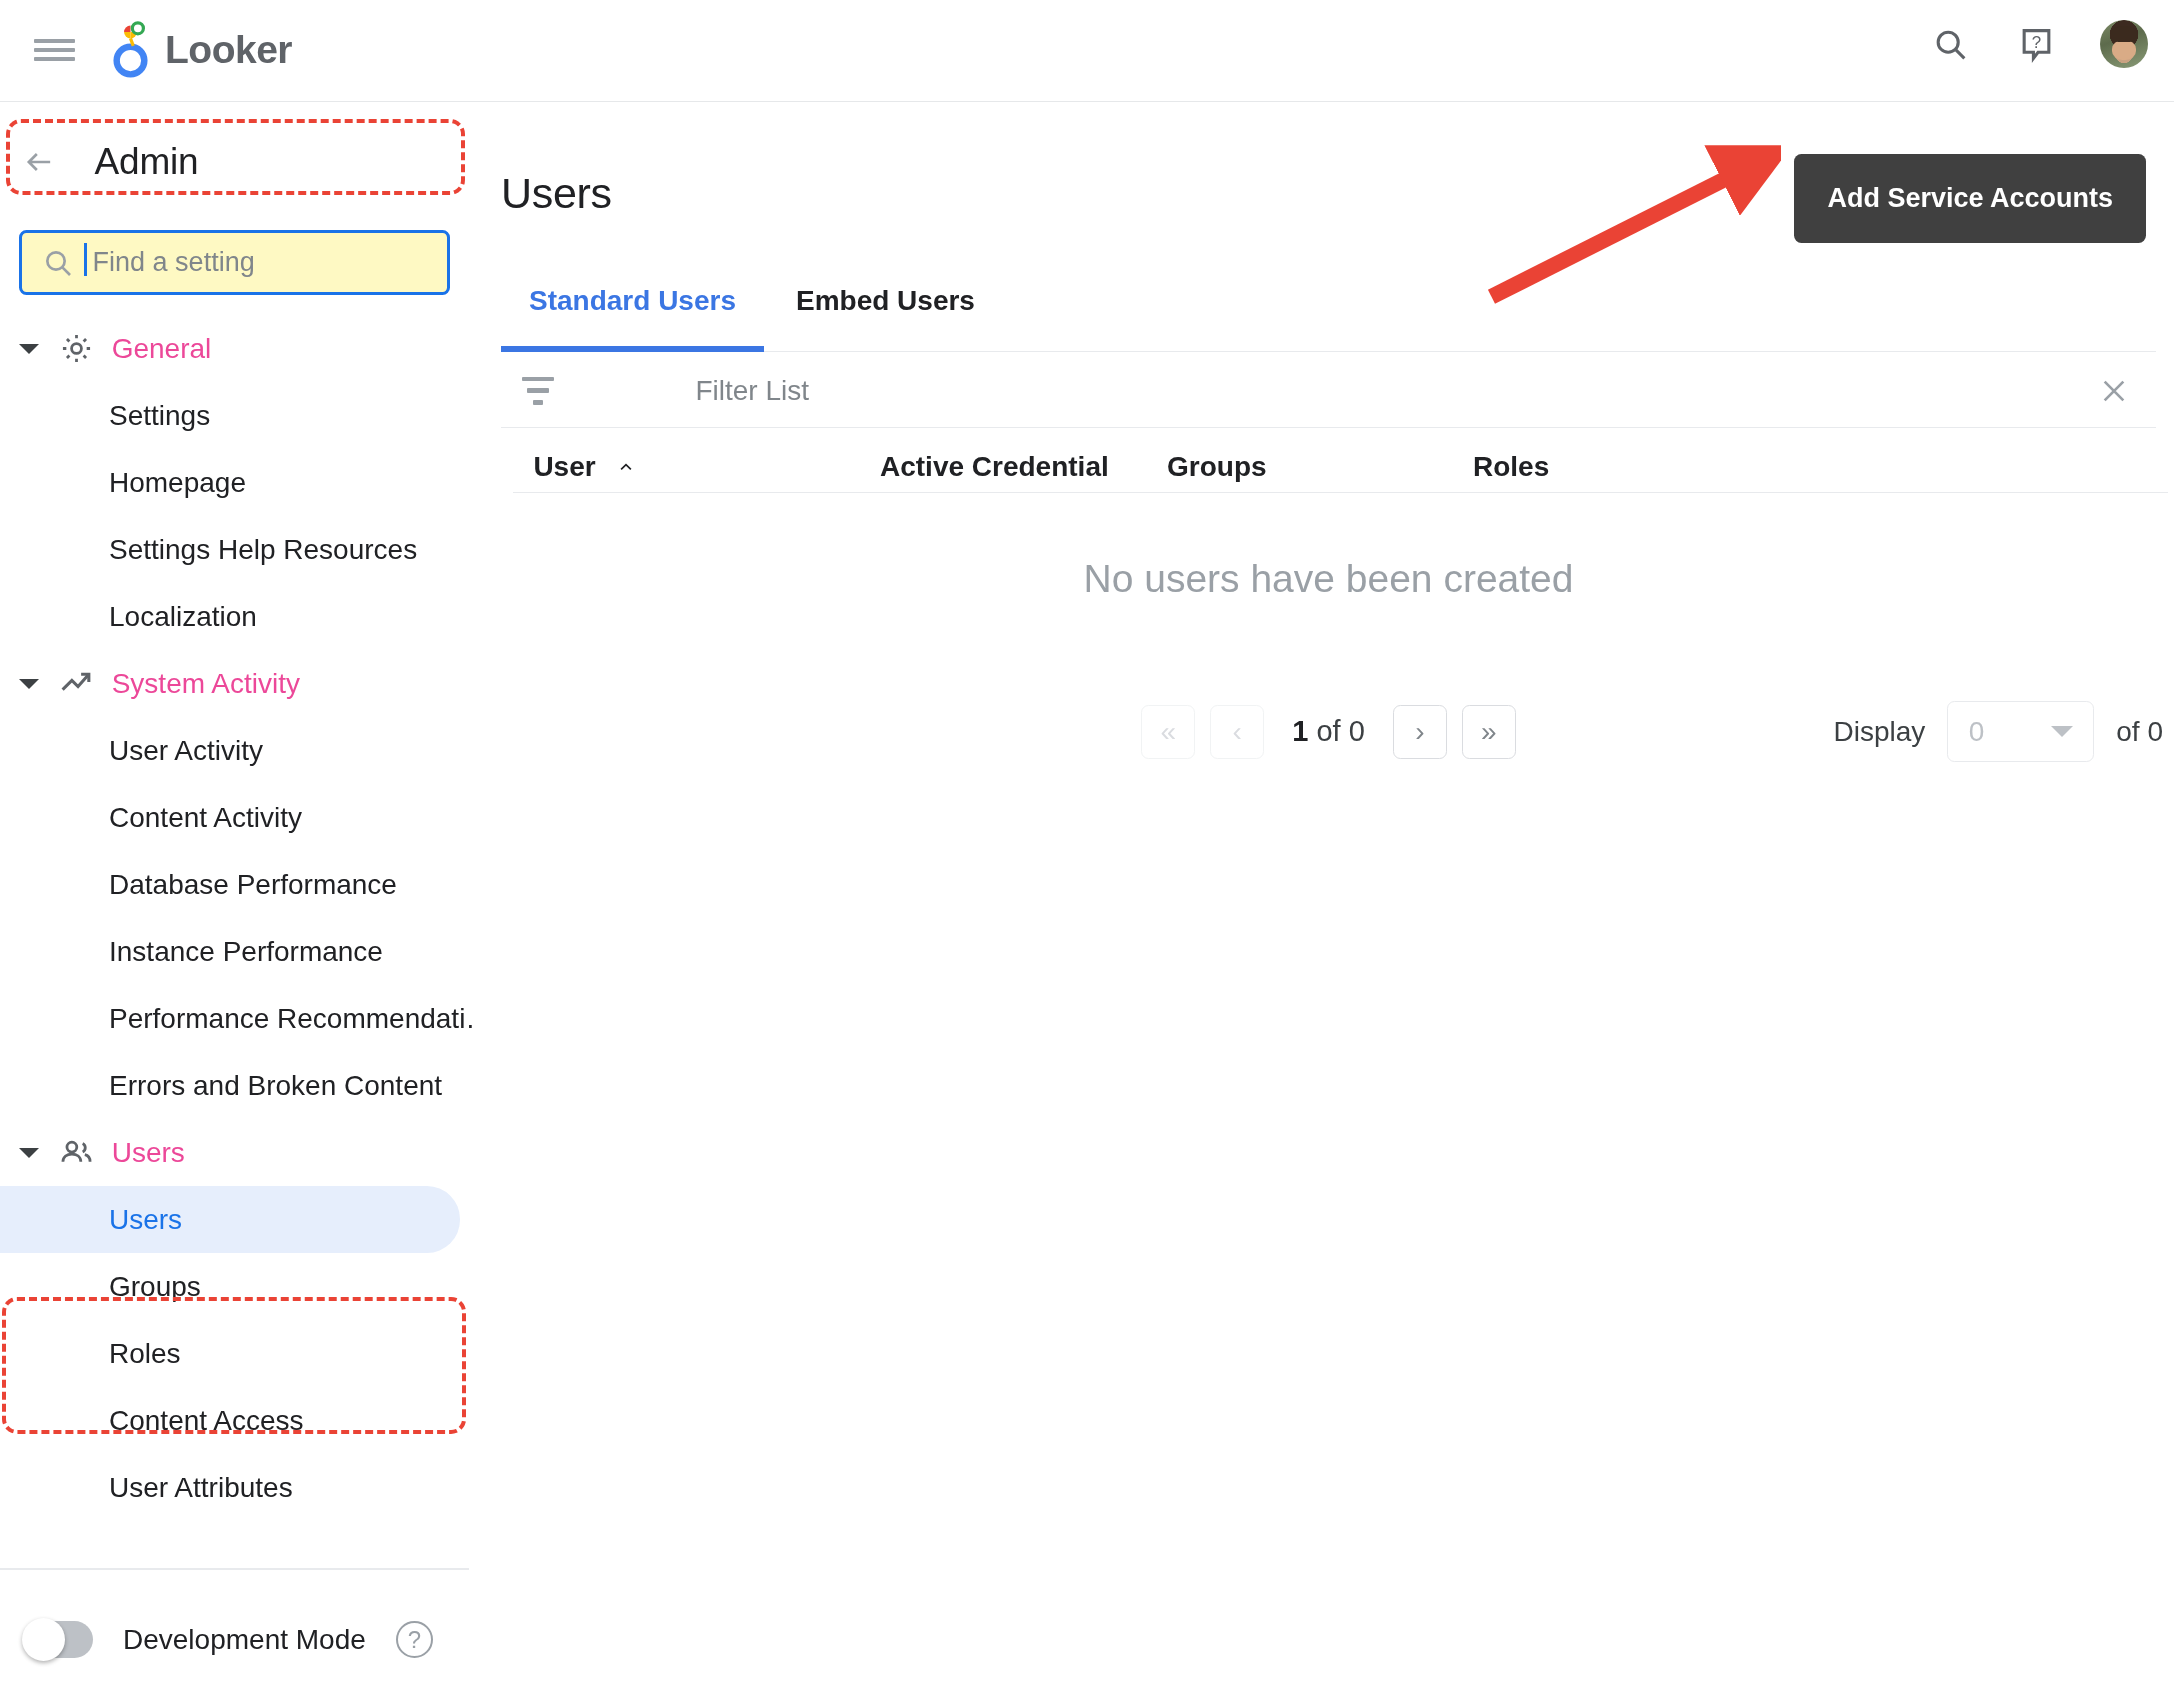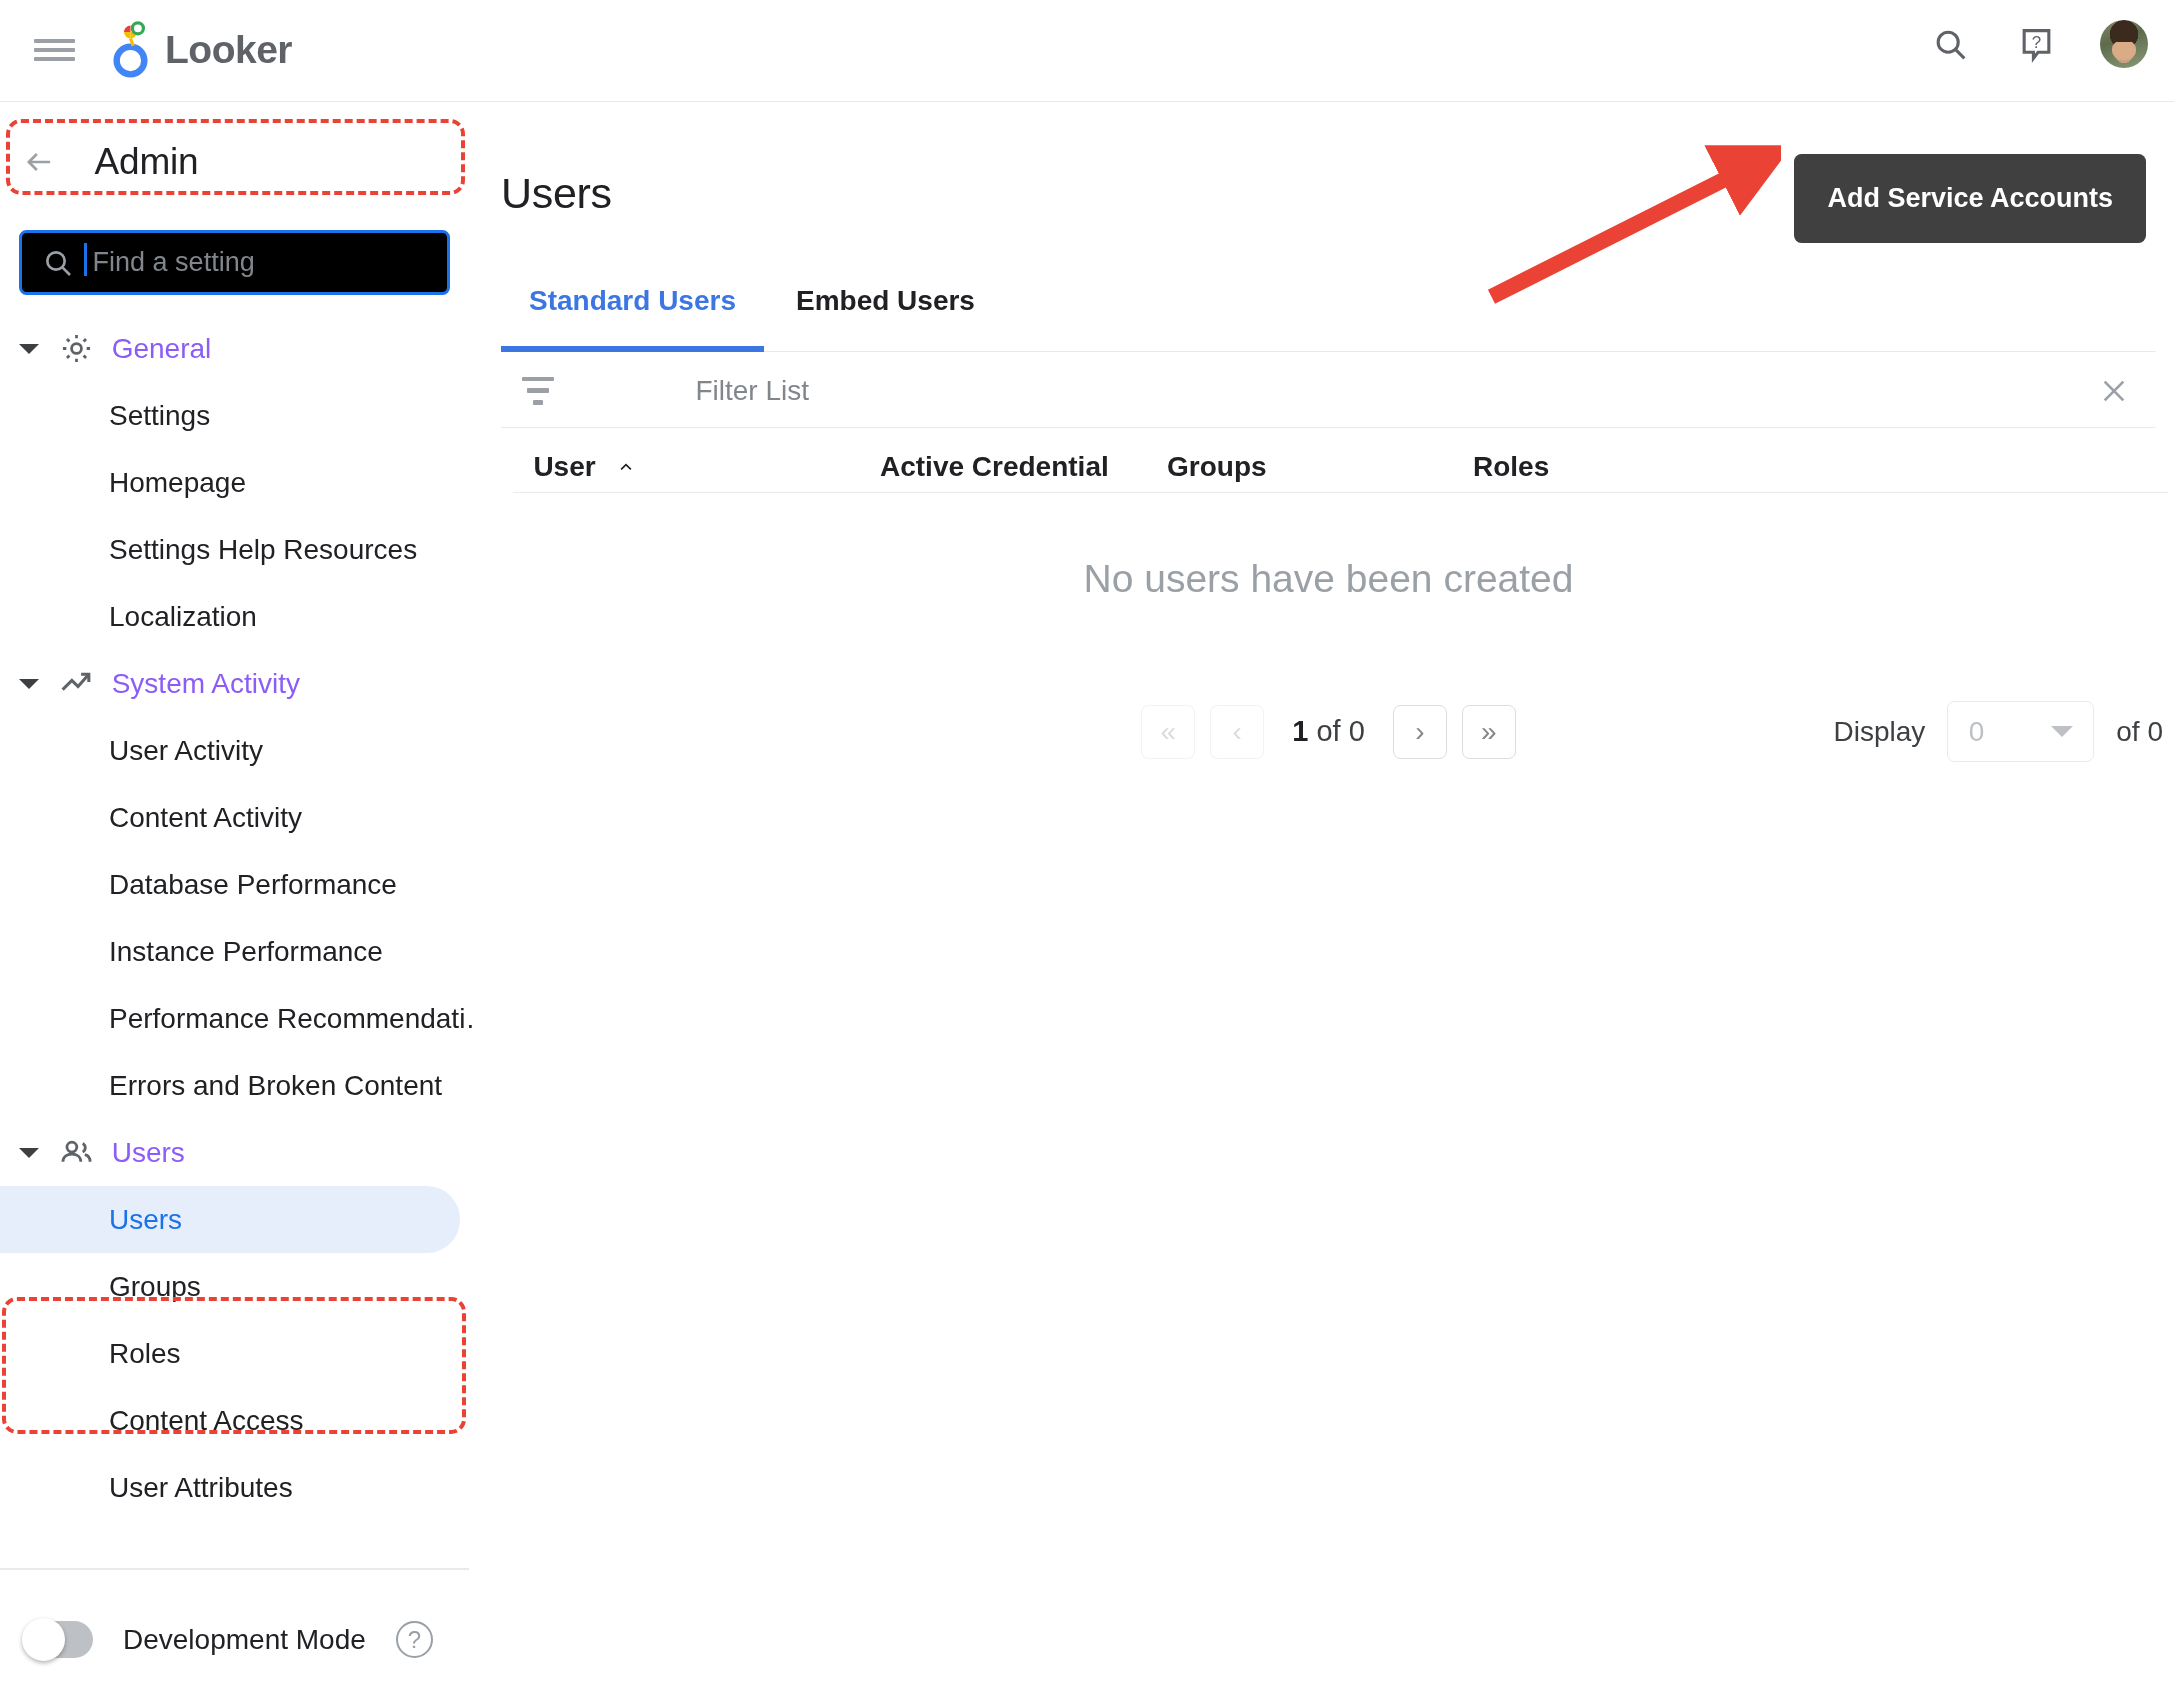--- a/index.html
+++ b/index.html
@@ -64,37 +64,37 @@
     width: 459px; height: 76px;
     border: 4.6px dashed #ea4335; border-radius: 15px;
     pointer-events: none;
   }
 
   .search-wrap {
     position: absolute; left: 18.6px; top: 128px;
     width: 431px; height: 65px;
     border: 3.7px solid #1a73e8; border-radius: 7.4px;
     display: flex; align-items: center; gap: 18.6px; padding: 0 20.4px;
-    background: #000000;
+    background: #fef9c3;
   }
   .search-text { font-size: 27px; color: #80868b; position: relative; }
   .search-text::before {
     content: ""; position: absolute; left: -8.3px; top: -3.7px;
     width: 2.8px; height: 33px; background: #1a73e8;
   }
 
   .nav { position: absolute; left: 0; top: 213px; width: 473px; }
   .nav-group {
     display: flex; align-items: center; height: 67px;
     padding-left: 16.7px; gap: 15px; cursor: pointer;
   }
   .caret { width: 24px; height: 24px; display: flex; align-items: center; justify-content: center; }
   .caret i { display: block; width: 0; height: 0; border-left: 10.2px solid transparent; border-right: 10.2px solid transparent; border-top: 10.2px solid #3c4043; }
   .nav-group-icon { width: 41px; height: 41px; display: flex; align-items: center; justify-content: center; }
-  .nav-group-label { font-size: 28px; color: #8b5cf6; }
+  .nav-group-label { font-size: 28px; color: #ec4899; }
 
   .nav-item {
     display: flex; align-items: center; height: 67px;
     padding-left: 109px; cursor: pointer; font-size: 28px; color: #202124;
     white-space: nowrap;
   }
   .nav-item.active {
     background: #e6eefc;
     color: #1a73e8;
     border-radius: 0 33px 33px 0;

